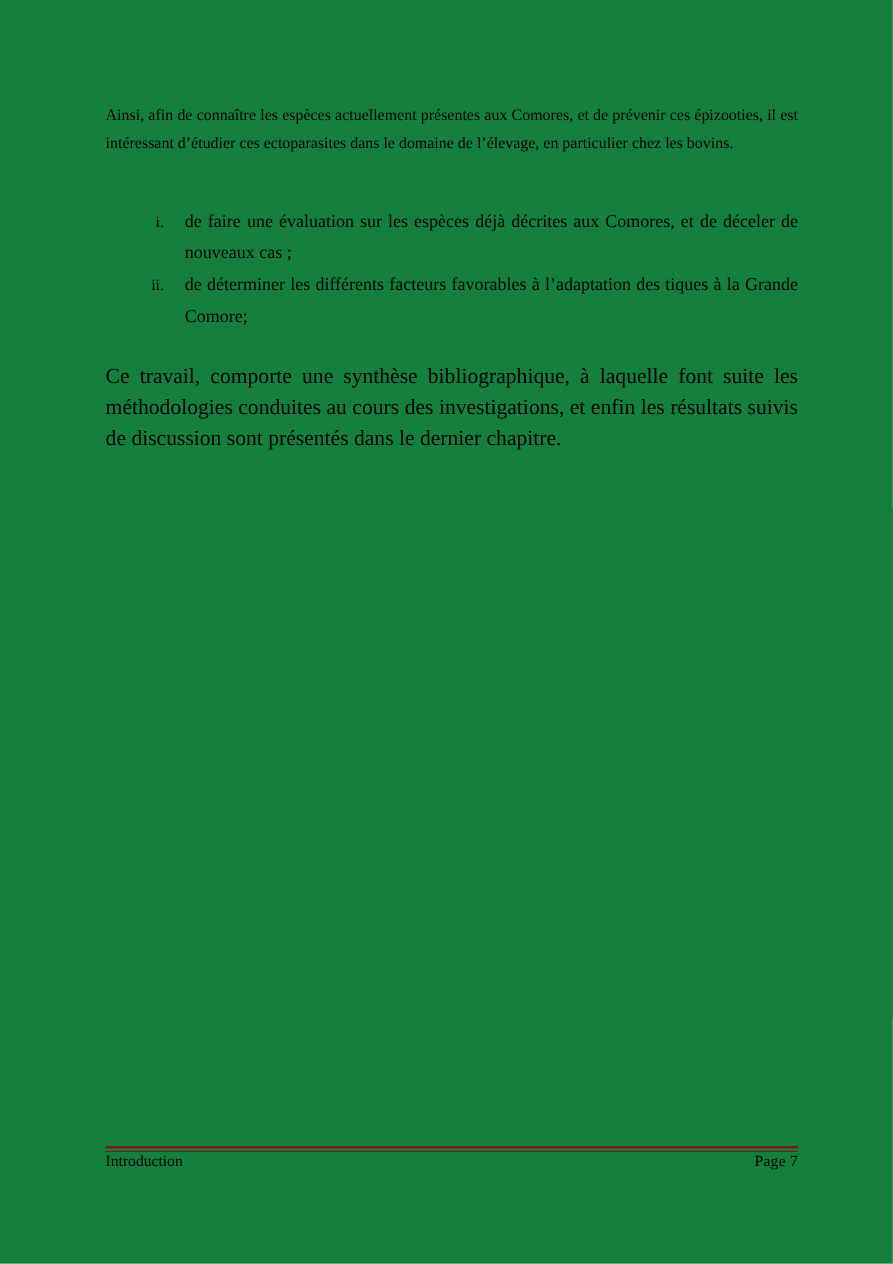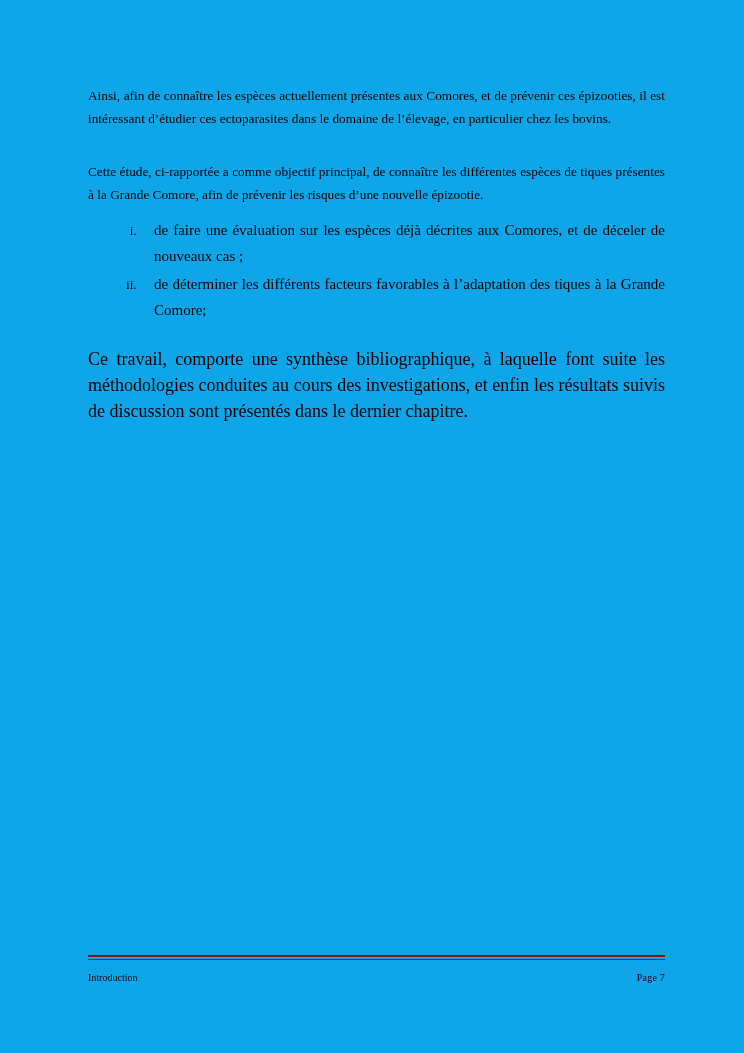--- a/index.html
+++ b/index.html
@@ -14,21 +14,21 @@
     font-family: "Liberation Serif", serif;
     color: #000000;
     overflow: hidden;
   }
   .page {
     position: absolute;
     top: 0;
     left: 0;
     width: 744px;
     height: 1053px;
-    background: #0ea5e9;
+    background: #15803d;
   }
   .content {
     position: absolute;
     left: 88px;
     top: 85px;
     width: 577px;
   }
   p.body-par {
     margin: 0;
     font-size: 13.3px;
@@ -77,38 +77,36 @@
   .footer-rule-bottom {
     border-top: 1px solid #7b1b12;
     width: 100%;
     height: 0;
     margin-top: 2px;
   }
   .footer-row {
     display: flex;
     justify-content: space-between;
     align-items: baseline;
-    margin-top: 12px;
-    font-size: 10px;
+    font-size: 13px;
   }
   .footer-left { white-space: nowrap; }
   .footer-right { white-space: nowrap; letter-spacing: 0.2px; }
 </style>
 </head>
 <body>
 
 <div class="page">
 
   <div class="content">
 
     <p class="body-par">Ainsi, afin de connaître les espèces actuellement présentes aux Comores, et de prévenir ces épizooties, il est intéressant d’étudier ces ectoparasites dans le domaine de l’élevage, en particulier chez les bovins.</p>
 
     <div class="para-gap-lg"></div>
 
-    <p class="body-par">Cette étude, ci-rapportée a comme objectif principal, de connaître les différentes espèces de tiques présentes à la Grande Comore, afin de prévenir les risques d’une nouvelle épizootie.</p>
 
     <div class="para-gap-sm"></div>
 
 
     <ol class="objectives">
       <li>de faire une évaluation sur les espèces déjà décrites aux Comores, et  de déceler   de nouveaux cas ;</li>
       <li>de déterminer les différents facteurs favorables à l’adaptation des tiques à la Grande Comore;</li>
     </ol>
 
     <div class="para-gap-md"></div>

